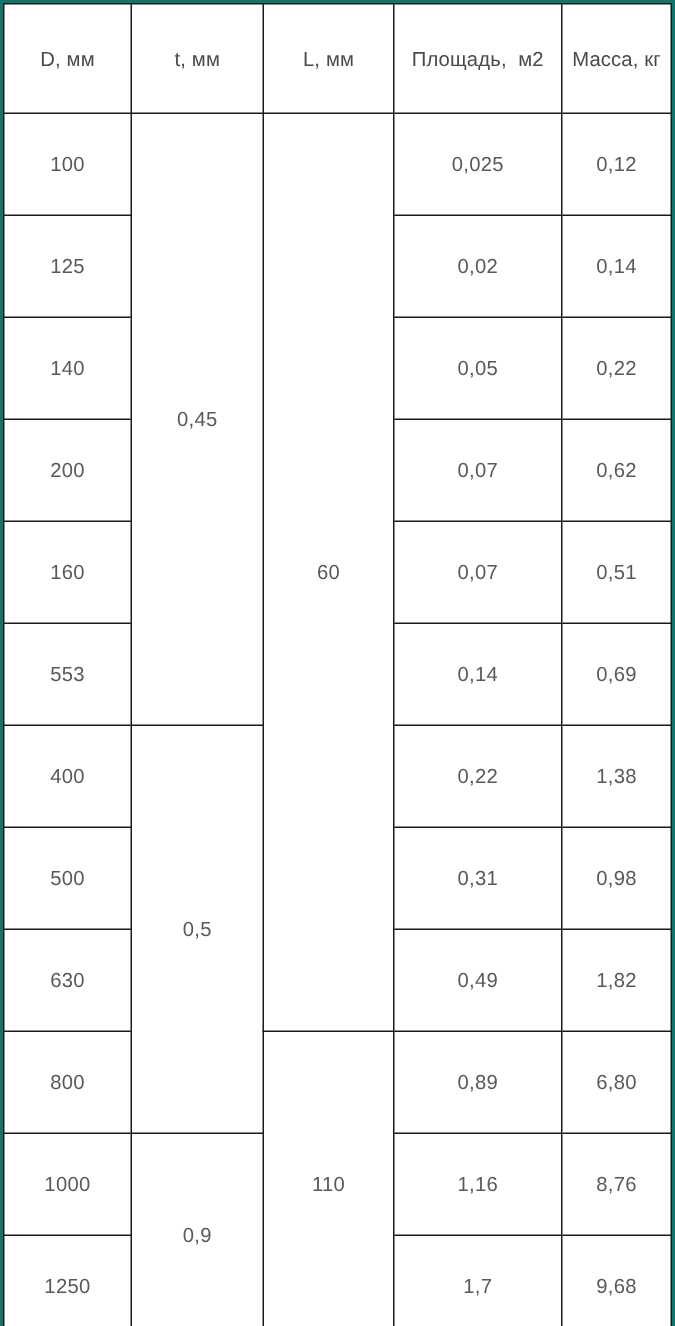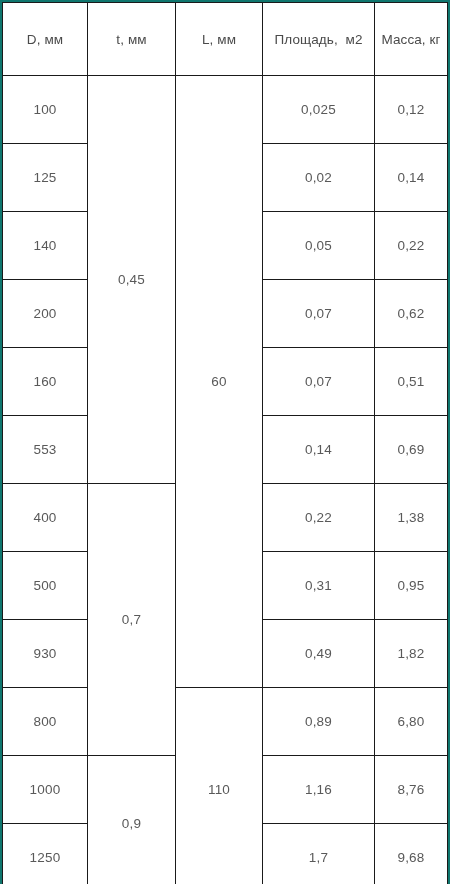--- a/index.html
+++ b/index.html
@@ -116,33 +116,33 @@
       </tr>
 
       <tr>
         <td class="num">553</td>
         <td class="num">0,14</td>
         <td class="num">0,69</td>
       </tr>
 
       <tr>
         <td class="num">400</td>
-        <td class="num" rowspan="4">0,7</td>
+        <td class="num" rowspan="4">0,5</td>
         <td class="num">0,22</td>
         <td class="num">1,38</td>
       </tr>
 
       <tr>
         <td class="num">500</td>
         <td class="num">0,31</td>
-        <td class="num">0,95</td>
+        <td class="num">0,98</td>
       </tr>
 
       <tr>
-        <td class="num">930</td>
+        <td class="num">630</td>
         <td class="num">0,49</td>
         <td class="num">1,82</td>
       </tr>
 
       <tr>
         <td class="num">800</td>
         <td class="num" rowspan="3">110</td>
         <td class="num">0,89</td>
         <td class="num">6,80</td>
       </tr>

